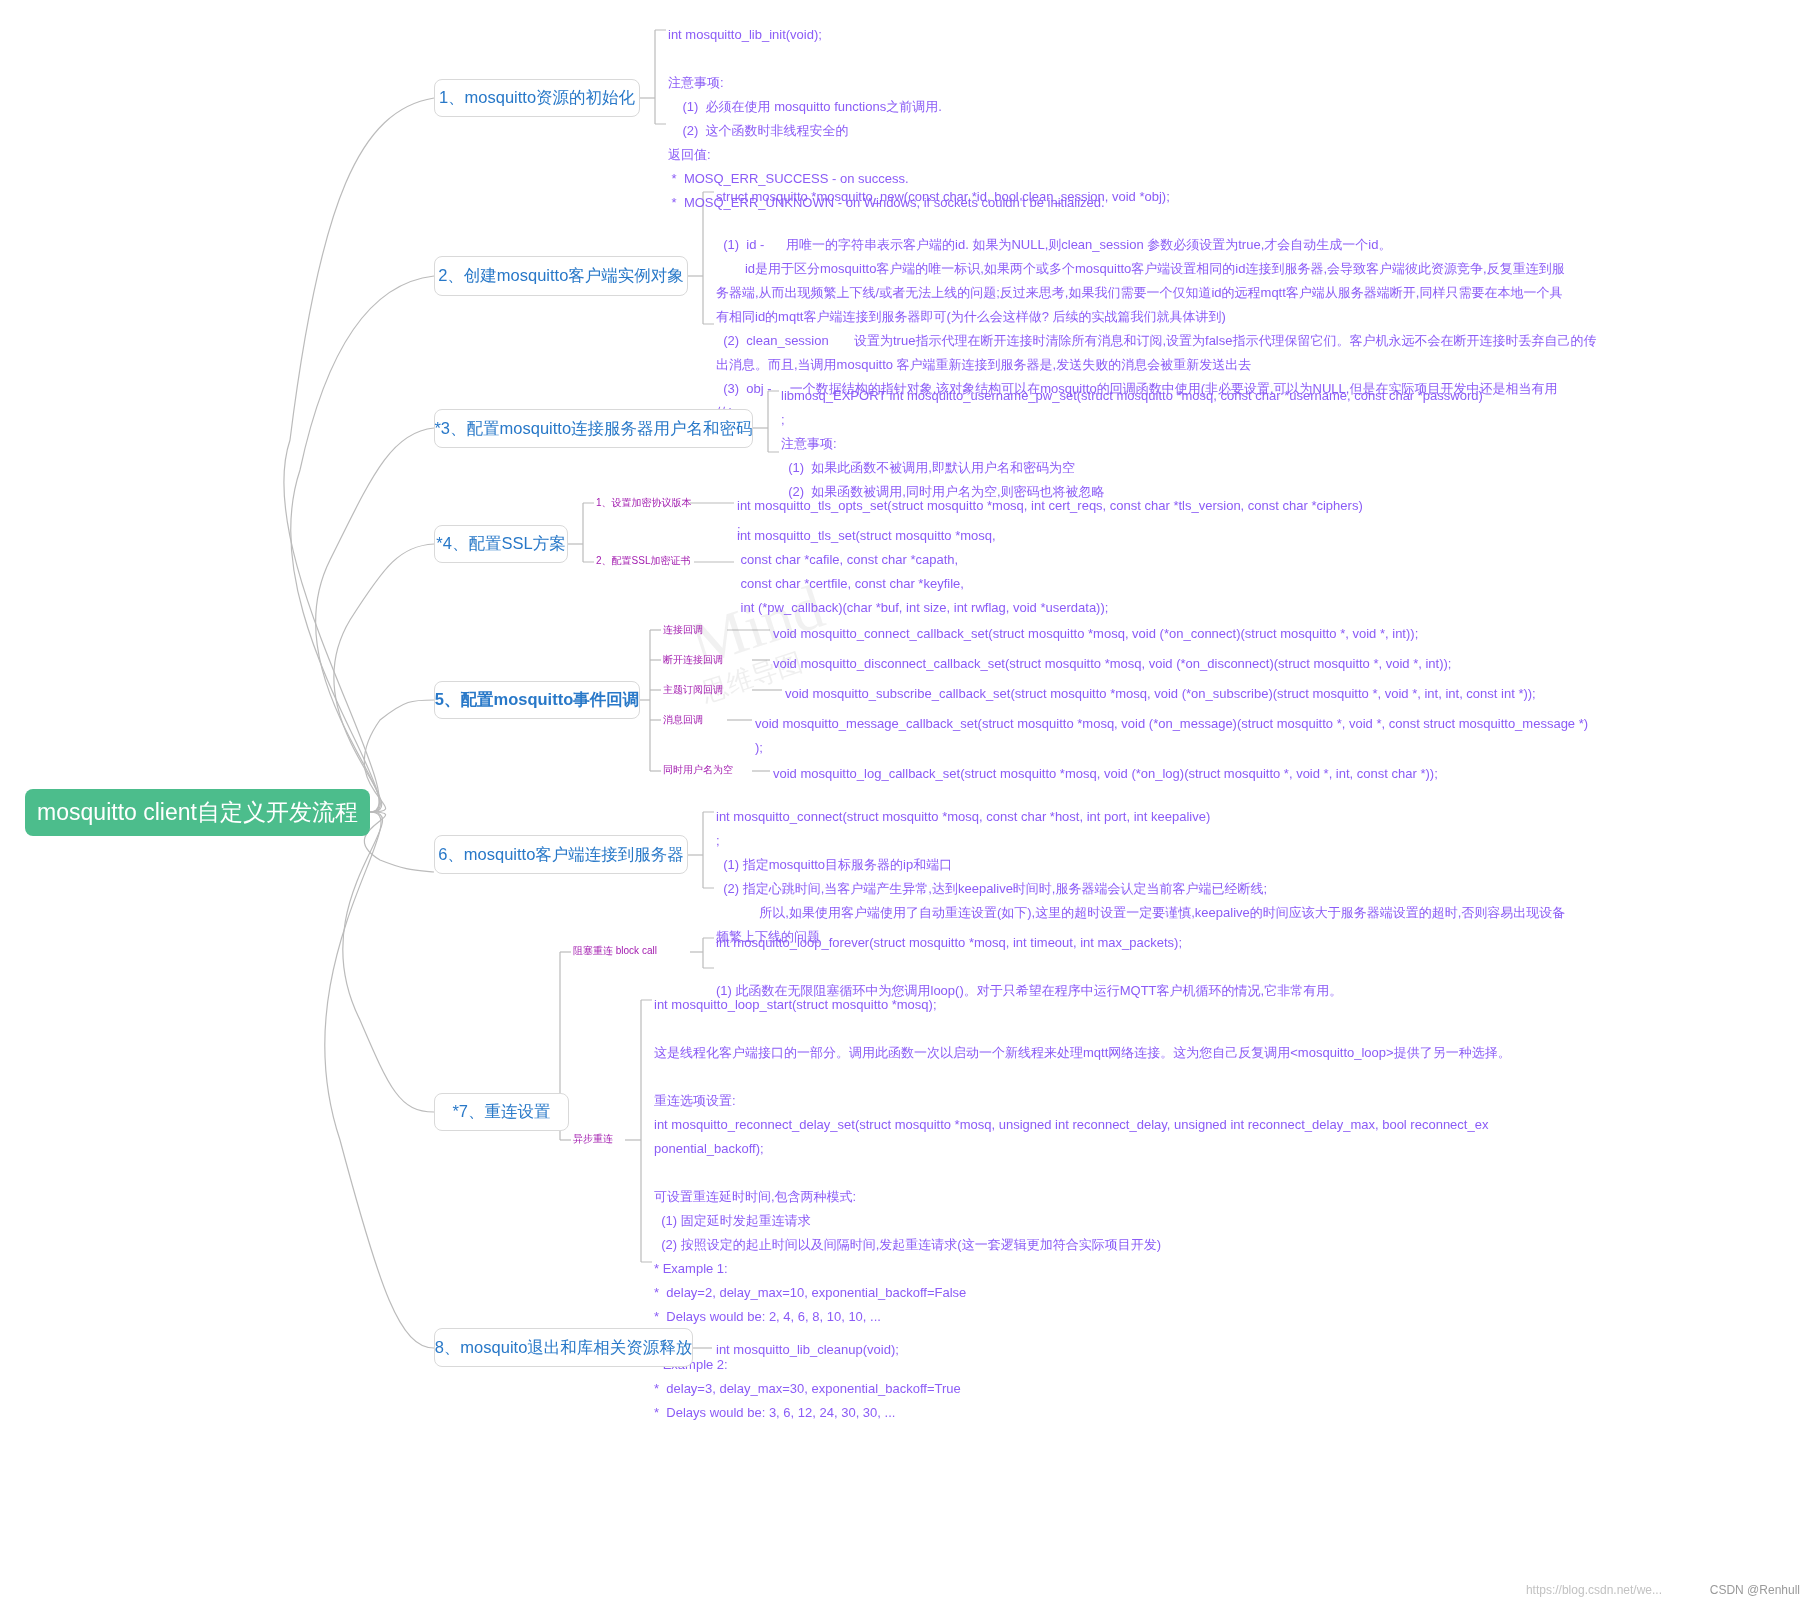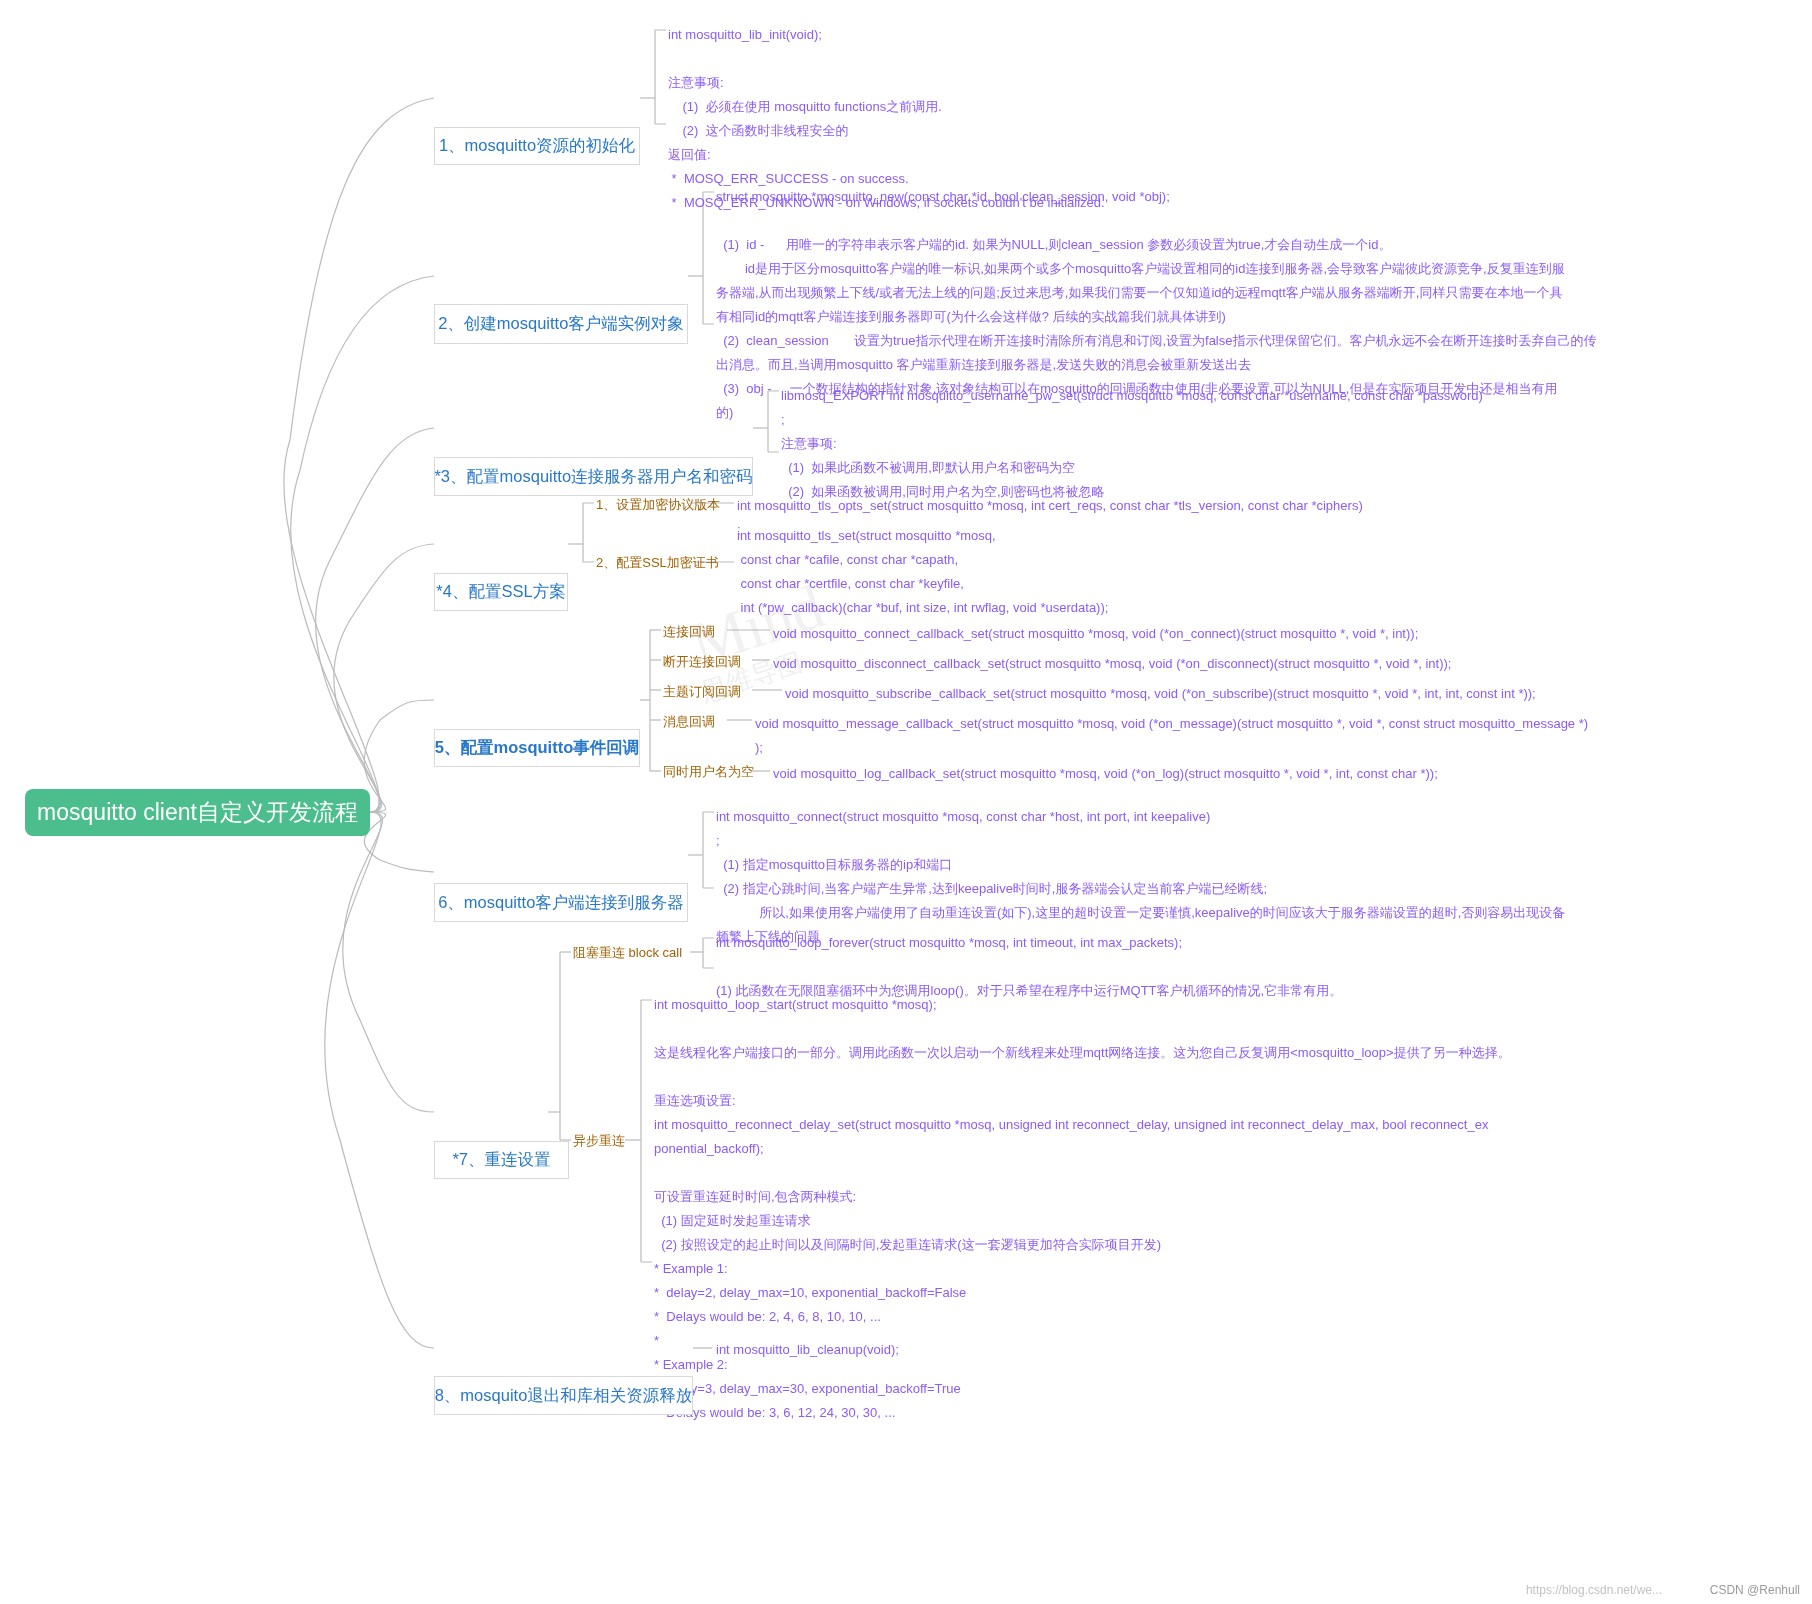--- a/index.html
+++ b/index.html
@@ -37,36 +37,35 @@
     display: flex;
     align-items: center;
     justify-content: center;
     letter-spacing: 0px;
     z-index: 5;
   }
   .branch-node {
     position: absolute;
     background: #ffffff;
     border: 1px solid #d9d9d9;
-    border-radius: 0;
+    border-radius: 8px;
     color: #2878c8;
     font-size: 16.5px;
     display: flex;
     align-items: center;
     justify-content: center;
     padding: 5px 14px;
     box-sizing: border-box;
     z-index: 4;
     white-space: nowrap;
-    margin-top: 48px;
   }
   .leaf-label {
     position: absolute;
-    font-size: 13px;
-    color: #a16207;
+    font-size: 10px;
+    color: #a21caf;
     white-space: nowrap;
     z-index: 3;
   }
   .note {
     position: absolute;
     font-size: 13px;
     color: #8b5cf6;
     line-height: 24px;
     white-space: pre;
     z-index: 3;

